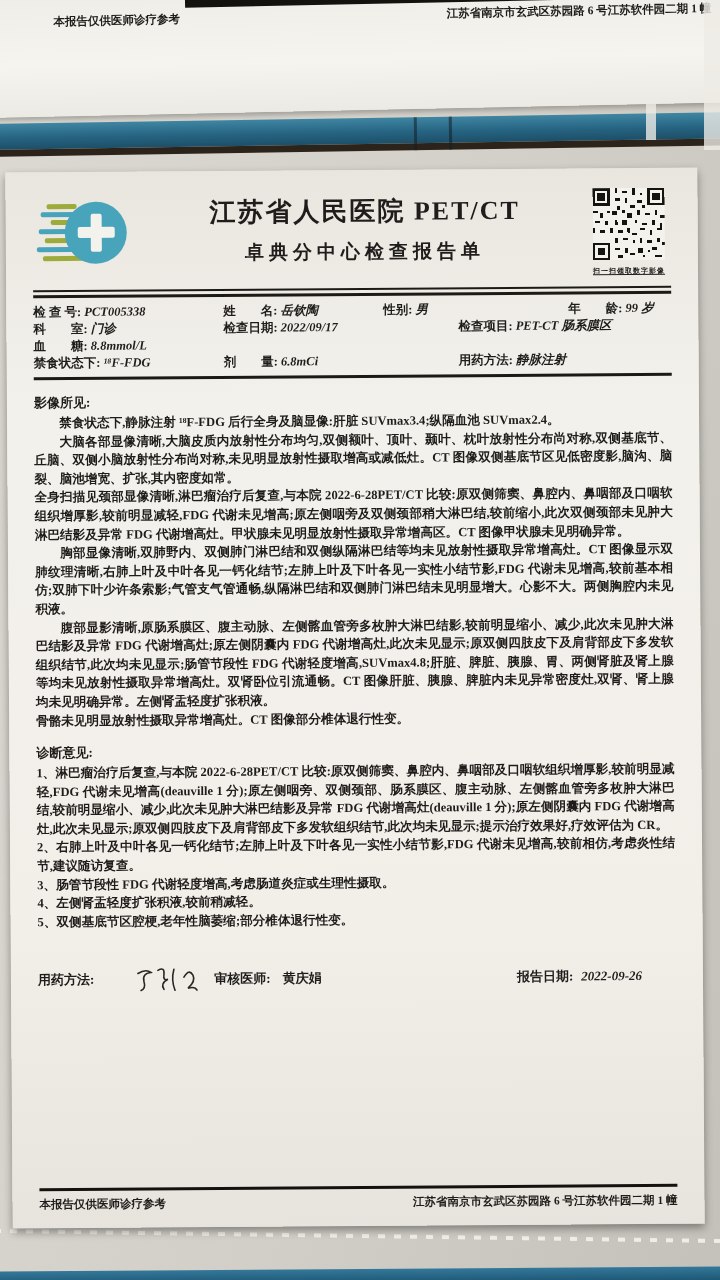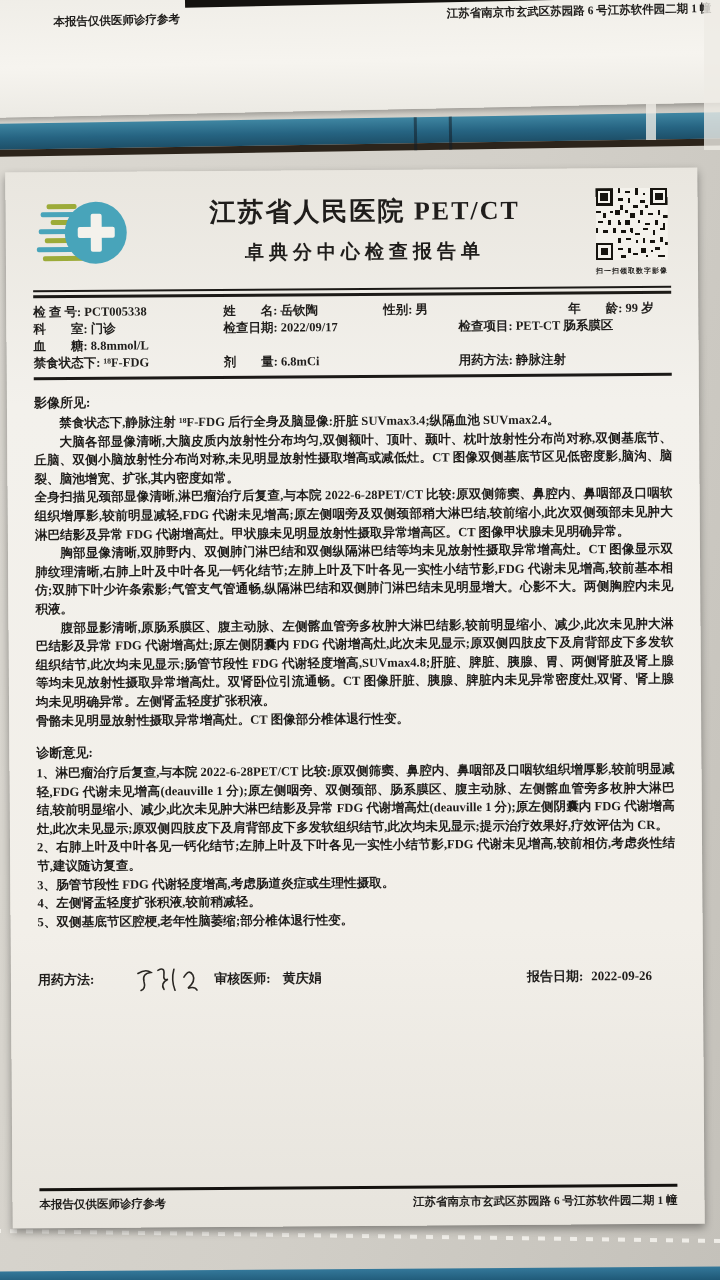--- a/index.html
+++ b/index.html
@@ -54,46 +54,46 @@
   .b1{left:14px;top:4px;width:30px;background:#9cab39;}
   .b2{left:8px;top:12px;width:40px;background:#48a4ba;}
   .b3{left:18px;top:20px;width:26px;background:#9cab39;}
   .b4{left:6px;top:29px;width:34px;background:#48a4ba;}
   .b5{left:12px;top:38px;width:26px;background:#9cab39;}
   .b6{left:4px;top:47px;width:36px;background:#48a4ba;}
   .b7{left:10px;top:56px;width:44px;background:#9cab39;}
   .title-block{flex:1;text-align:center;padding-top:2px;}
   .h-title{font-size:26px;font-weight:bold;letter-spacing:2px;white-space:nowrap;}
   .h-sub{font-size:19px;font-weight:bold;letter-spacing:5px;margin-top:10px;}
-  .qr-wrap{flex:0 0 auto;width:78px;text-align:center;margin-top:-2px;}
+  .qr-wrap{flex:0 0 auto;width:78px;text-align:left;margin-top:-2px;text-decoration:underline;}
   .qr-caption{font-size:7px;font-weight:bold;letter-spacing:1px;margin-top:2px;white-space:nowrap;}
   
   .rule-double{border-top:2px solid #1c1a17;border-bottom:3px solid #1c1a17;height:3px;margin-top:10px;}
   .rule-thick{border-top:3px solid #1c1a17;margin-top:5px;}
   
   .info{font-size:12.5px;margin-top:6px;}
   .info .row{display:flex;line-height:17px;}
   .info b{font-weight:bold;}
-  .info .val{font-weight:600;}
+  .info .val{font-weight:600;font-style:italic;}
   .c190{width:190px;flex:0 0 auto;}
   .c160{width:160px;flex:0 0 auto;}
   .c185{width:185px;flex:0 0 auto;}
   .c235{width:235px;flex:0 0 auto;}
   .cfill{flex:1;}
   
   .section-label{font-size:13px;font-weight:bold;margin:14px 0 2px 0;}
   .para{font-size:12.6px;line-height:18.6px;font-weight:600;text-align:justify;margin:0;}
   .indent{text-indent:2em;}
   .impression .para{margin:0;}
   
   .sig-row{display:flex;align-items:center;margin-top:34px;font-size:13px;font-weight:bold;}
   .sig-svg{margin:0 10px 0 36px;}
   .sig-name{font-weight:700;margin-left:12px;}
   .date-label{margin-left:auto;margin-right:8px;}
-  .date-val{font-weight:600;margin-right:24px;font-family:"Liberation Serif",serif;}
+  .date-val{font-weight:600;margin-right:34px;font-family:"Liberation Serif",serif;font-style:italic;}
   
   .sheet-footer{margin-top:auto;}
   .sheet-footer .rule{border-top:3.5px solid #14120f;}
   .sheet-footer .foot-row{display:flex;justify-content:space-between;
     font-size:11.5px;font-weight:bold;margin-top:6px;}
 </style>
 </head>
 <body>
 
 <div class="top-page">

